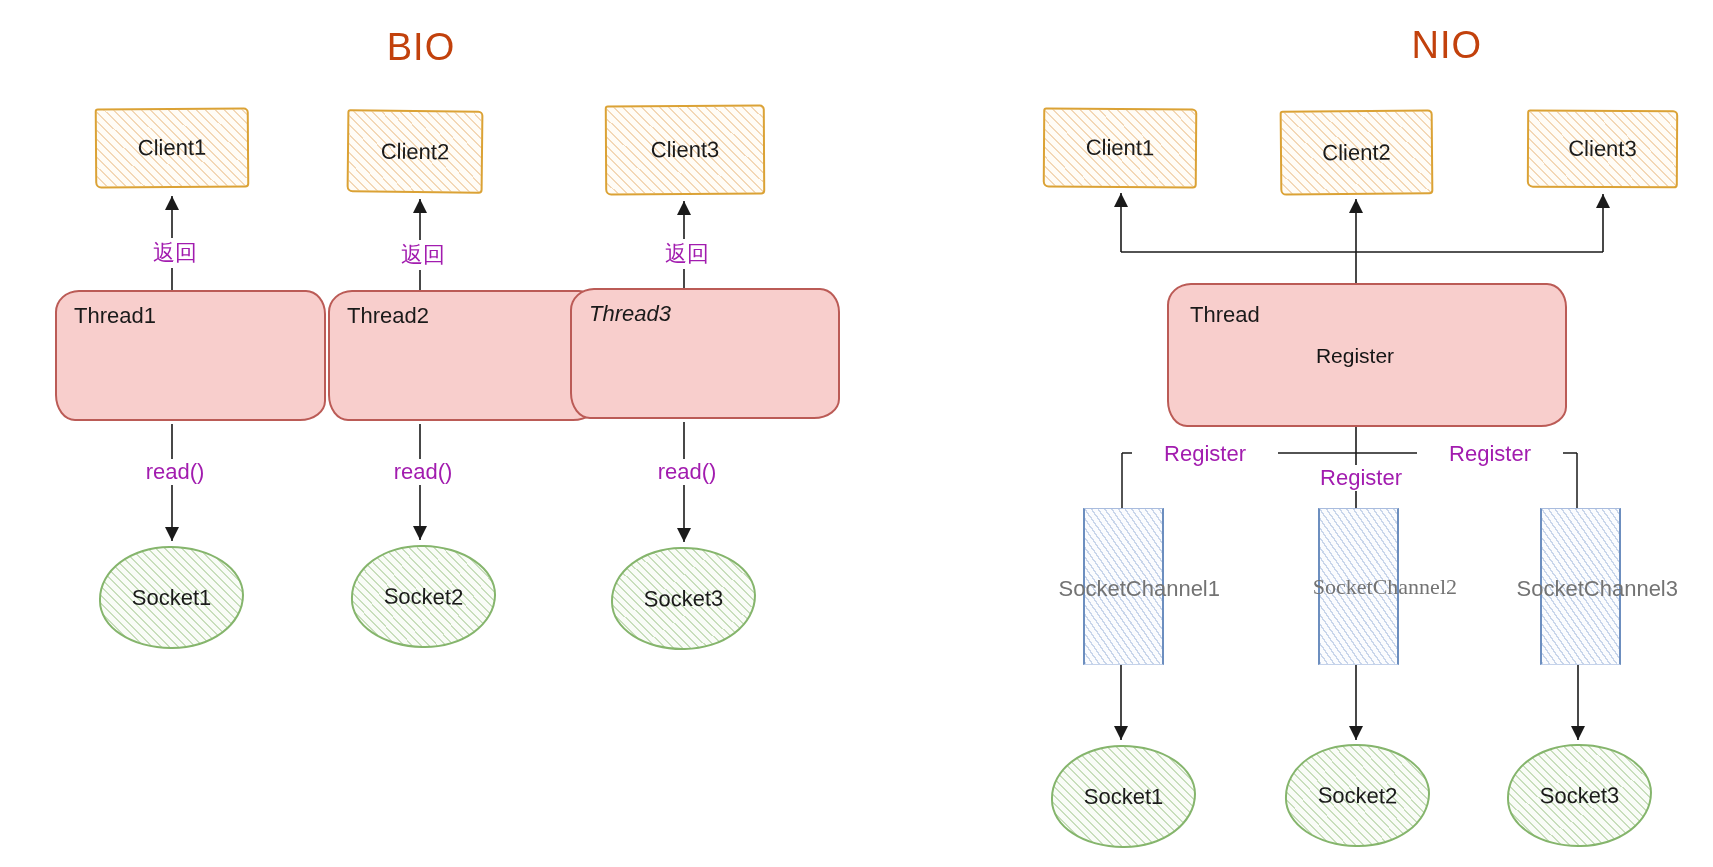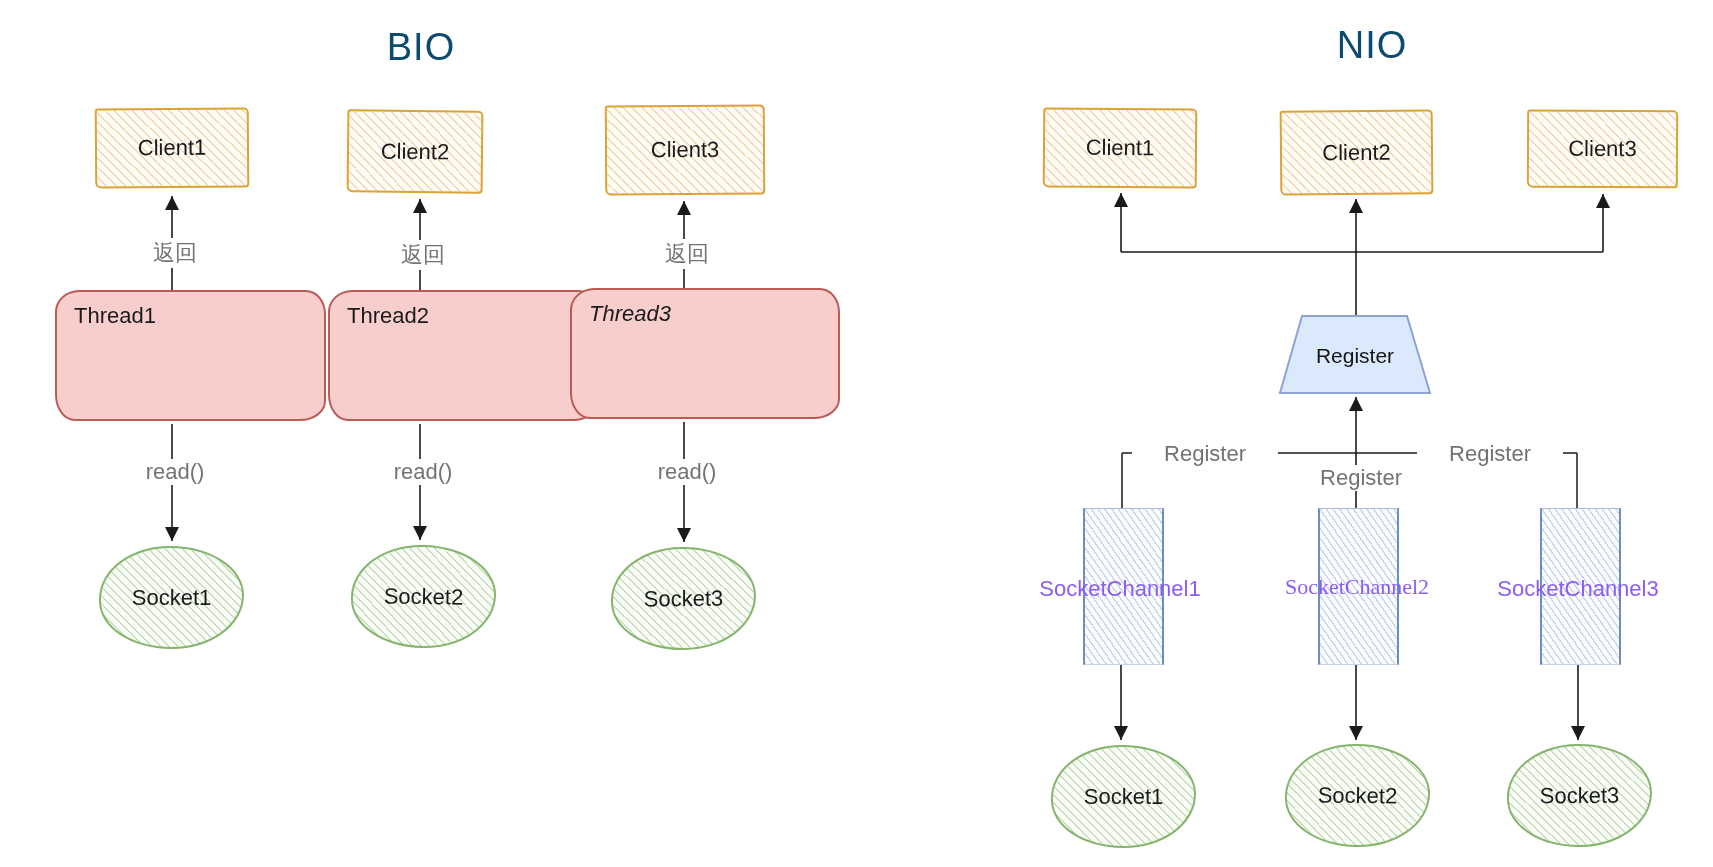--- a/index.html
+++ b/index.html
@@ -2,21 +2,21 @@
 <html><head>
 <meta charset="utf-8">
 <style>
   html,body{margin:0;padding:0;background:#ffffff;}
   #canvas{
     position:relative;width:1713px;height:867px;background:#ffffff;overflow:hidden;
     font-family:"Liberation Sans","DejaVu Sans",sans-serif;color:#111;
   }
   .title{
     position:absolute;width:220px;text-align:center;
-    font-size:38px;font-weight:400;color:#0c4a6e;letter-spacing:1px;z-index:3;
+    font-size:38px;font-weight:400;color:#c2410c;letter-spacing:1px;z-index:3;
   }
   
   .client-box{
     position:absolute;display:flex;align-items:center;justify-content:center;
     font-size:22px;color:#1a1a1a;
     border:2.5px solid #dba235;
     background-color:#fffcf6;
     background-image:repeating-linear-gradient(45deg,
       rgba(225,160,85,0.40) 0px, rgba(225,160,85,0.40) 1.4px,
       rgba(0,0,0,0) 1.4px, rgba(0,0,0,0) 6.5px);
@@ -49,25 +49,25 @@
     border-top:1.5px solid #a9bcde;border-bottom:1.5px solid #c4d2ea;
     border-left:2px solid #6c8ebf;border-right:2px solid #6c8ebf;
     background-color:#fbfcfe;
     background-image:repeating-linear-gradient(55deg,
       rgba(150,175,215,0.50) 0px, rgba(150,175,215,0.50) 1.4px,
       rgba(0,0,0,0) 1.4px, rgba(0,0,0,0) 5.5px);
     z-index:2;
   }
   
   .edge-label{
-    position:absolute;text-align:center;font-size:22px;color:#737373;z-index:3;
+    position:absolute;text-align:center;font-size:22px;color:#a21caf;z-index:3;
   }
   .edge-label.bg{background:#ffffff;padding:0 3px;}
   .channel-label{
-    position:absolute;text-align:center;font-size:22px;color:#8b5cf6;z-index:3;
+    position:absolute;text-align:right;font-size:22px;color:#737373;z-index:3;
   }
   .selector-label{
     position:absolute;text-align:center;font-size:21px;color:#151515;z-index:3;
   }
   #connector-layer{position:absolute;left:0;top:0;z-index:2;pointer-events:none;}
 </style>
 </head>
 <body>
 
 <div id="canvas">
@@ -137,32 +137,35 @@
   <div class="socket" style="left:99px;top:546px;width:141px;height:99px;">
     <span>Socket1</span>
   </div>
   <div class="socket" style="left:351px;top:545px;width:141px;height:99px;transform:rotate(0.8deg);">
     <span>Socket2</span>
   </div>
   <div class="socket" style="left:611px;top:547px;width:141px;height:99px;transform:rotate(-0.6deg);">
     <span>Socket3</span>
   </div>
 
-  <div class="title" style="left:1262px;top:24px;">NIO</div>
+  <div class="title" style="left:1262px;top:24px;text-align:right;">NIO</div>
 
   <div class="client-box" style="left:1043px;top:108px;width:150px;height:76px;transform:rotate(0.4deg);">
     <span>Client1</span>
   </div>
   <div class="client-box" style="left:1280px;top:110px;width:149px;height:81px;transform:rotate(-0.5deg);">
     <span>Client2</span>
   </div>
   <div class="client-box" style="left:1527px;top:110px;width:147px;height:74px;transform:rotate(0.3deg);">
     <span>Client3</span>
   </div>
 
+  <div class="thread-box" style="left:1167px;top:283px;width:356px;height:140px;">
+    <span class="thread-label" style="top:17px;left:21px;">Thread</span>
+  </div>
   <div class="selector-label" style="left:1280px;top:344px;width:150px;">Register</div>
 
   <div class="edge-label bg" style="left:1132px;top:441px;width:140px;">Register</div>
   <div class="edge-label bg" style="left:1286px;top:465px;width:144px;">Register</div>
   <div class="edge-label bg" style="left:1417px;top:441px;width:140px;">Register</div>
 
   <div class="channel" style="left:1083px;top:508px;"></div>
   <div class="channel" style="left:1318px;top:508px;"></div>
   <div class="channel" style="left:1540px;top:508px;"></div>
   <div class="channel-label" style="left:1020px;top:576px;width:200px;">SocketChannel1</div>

